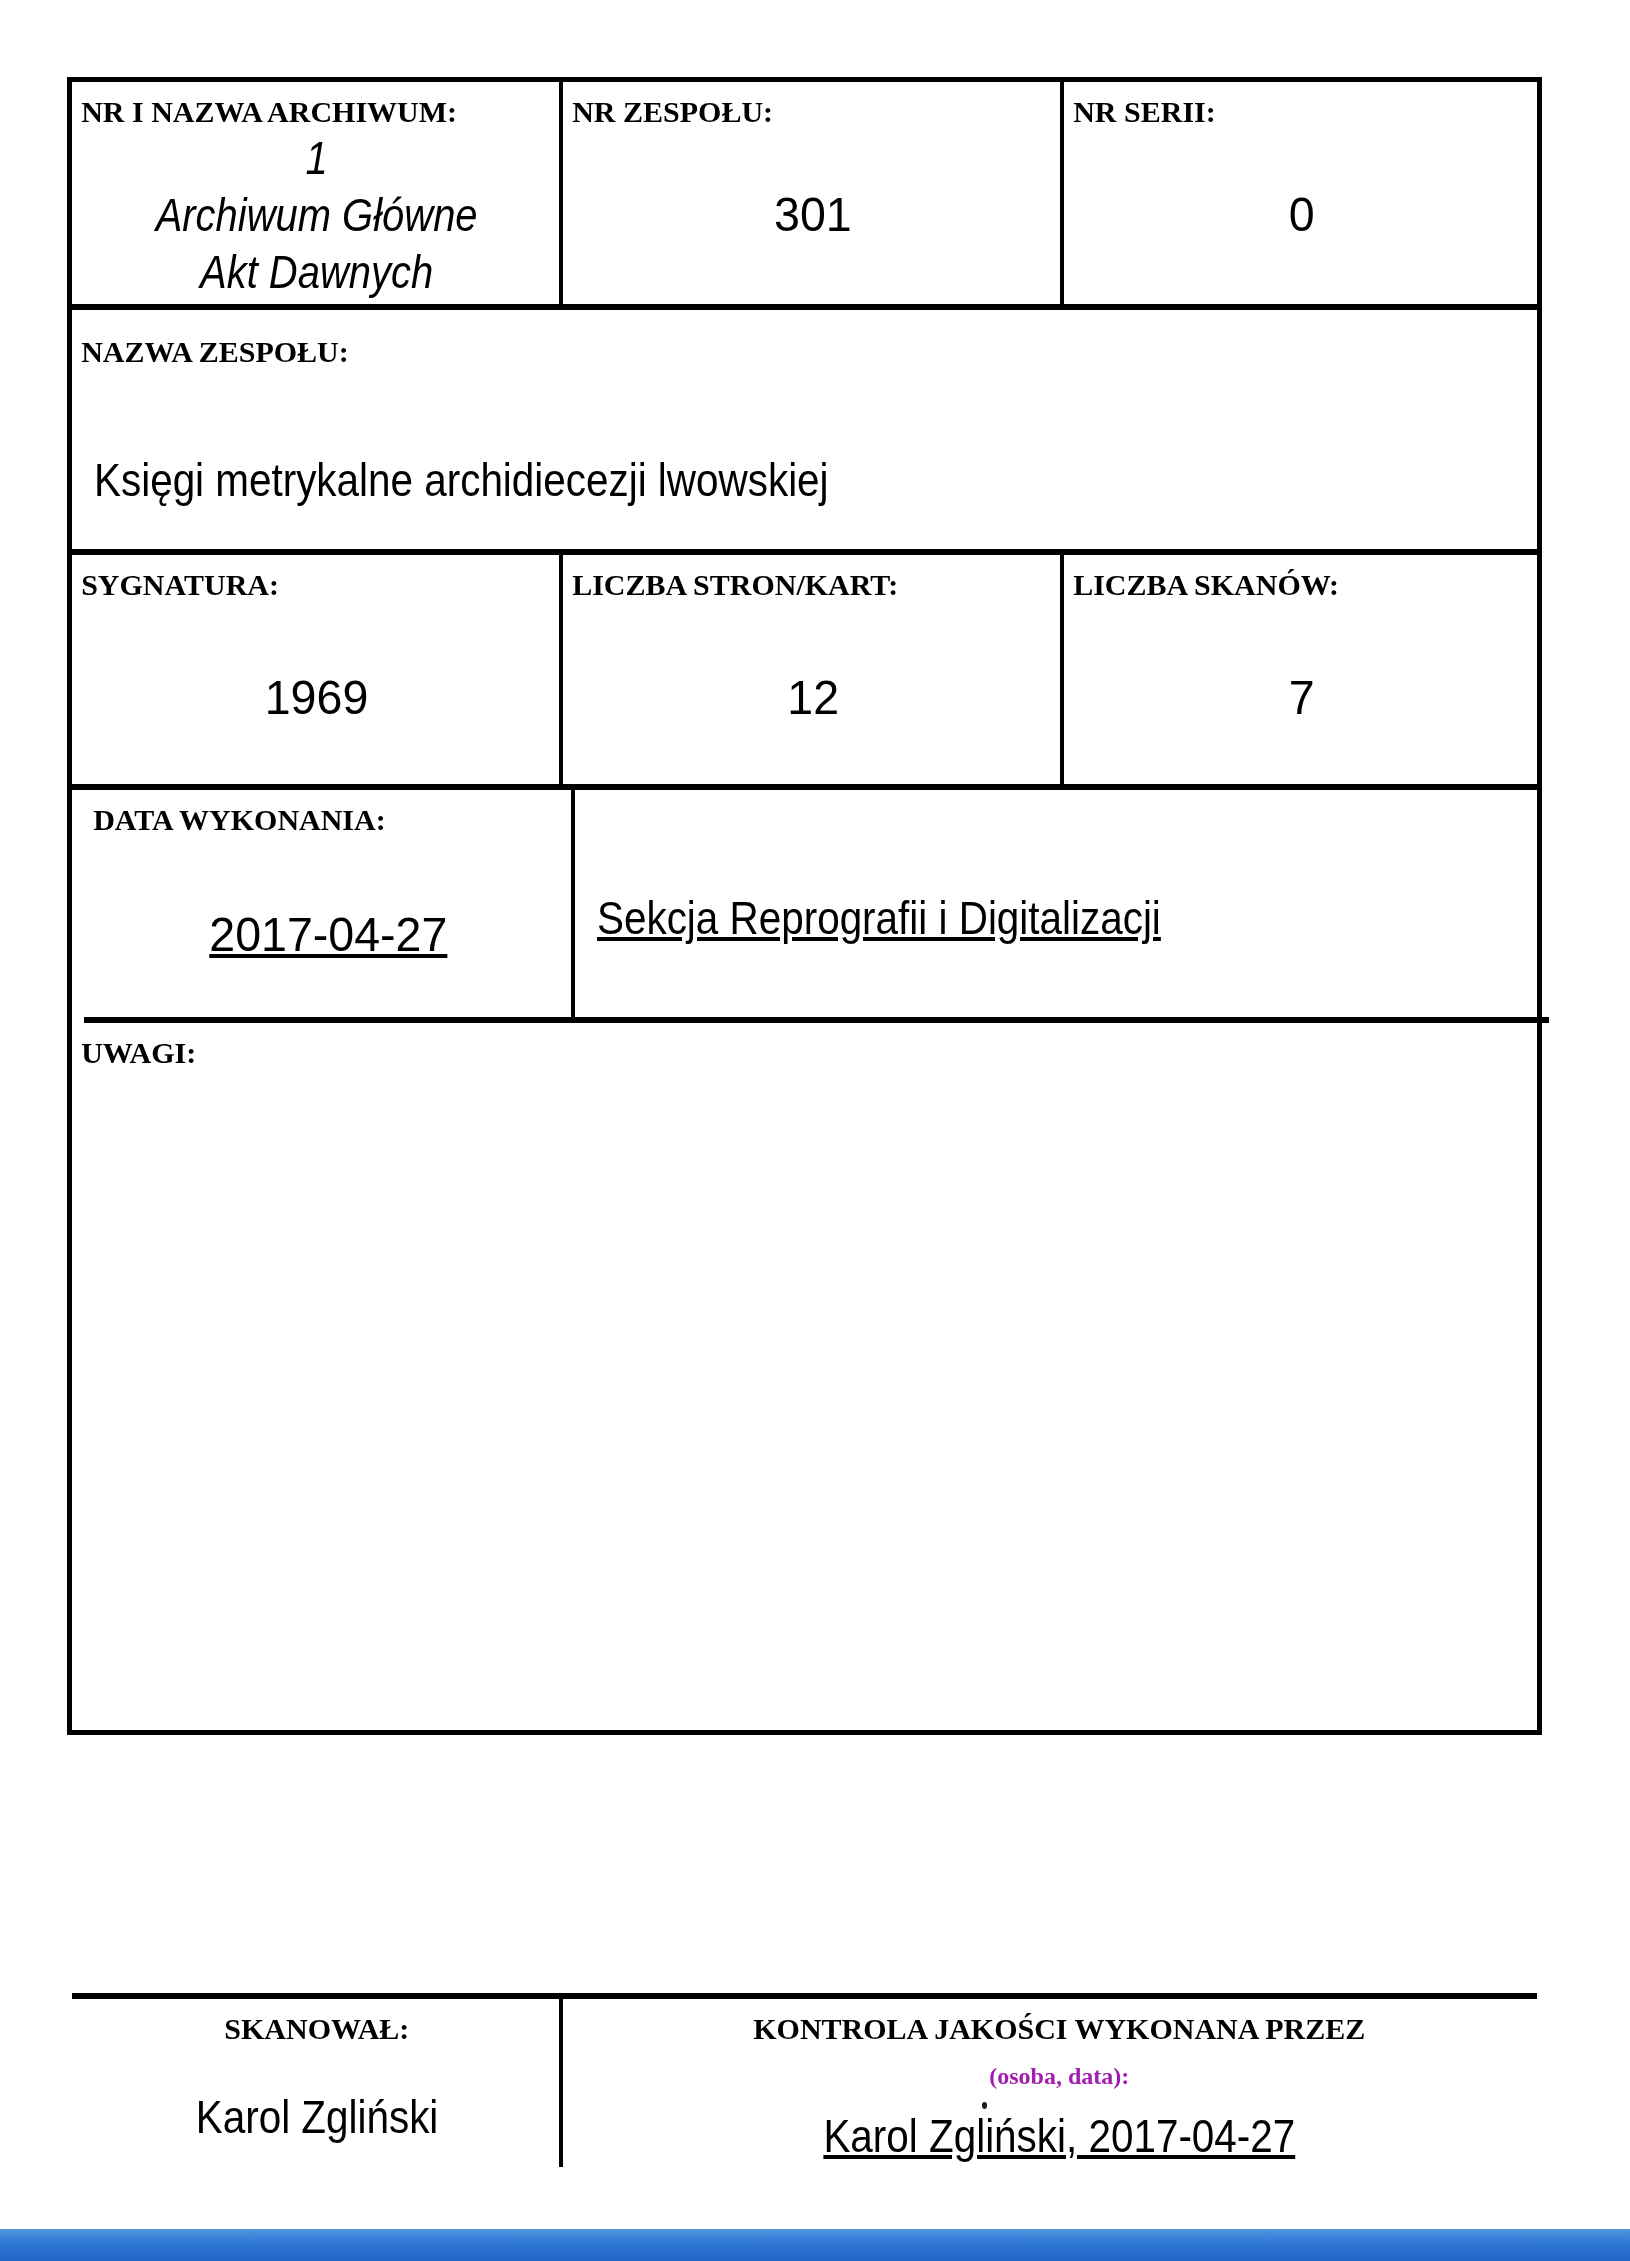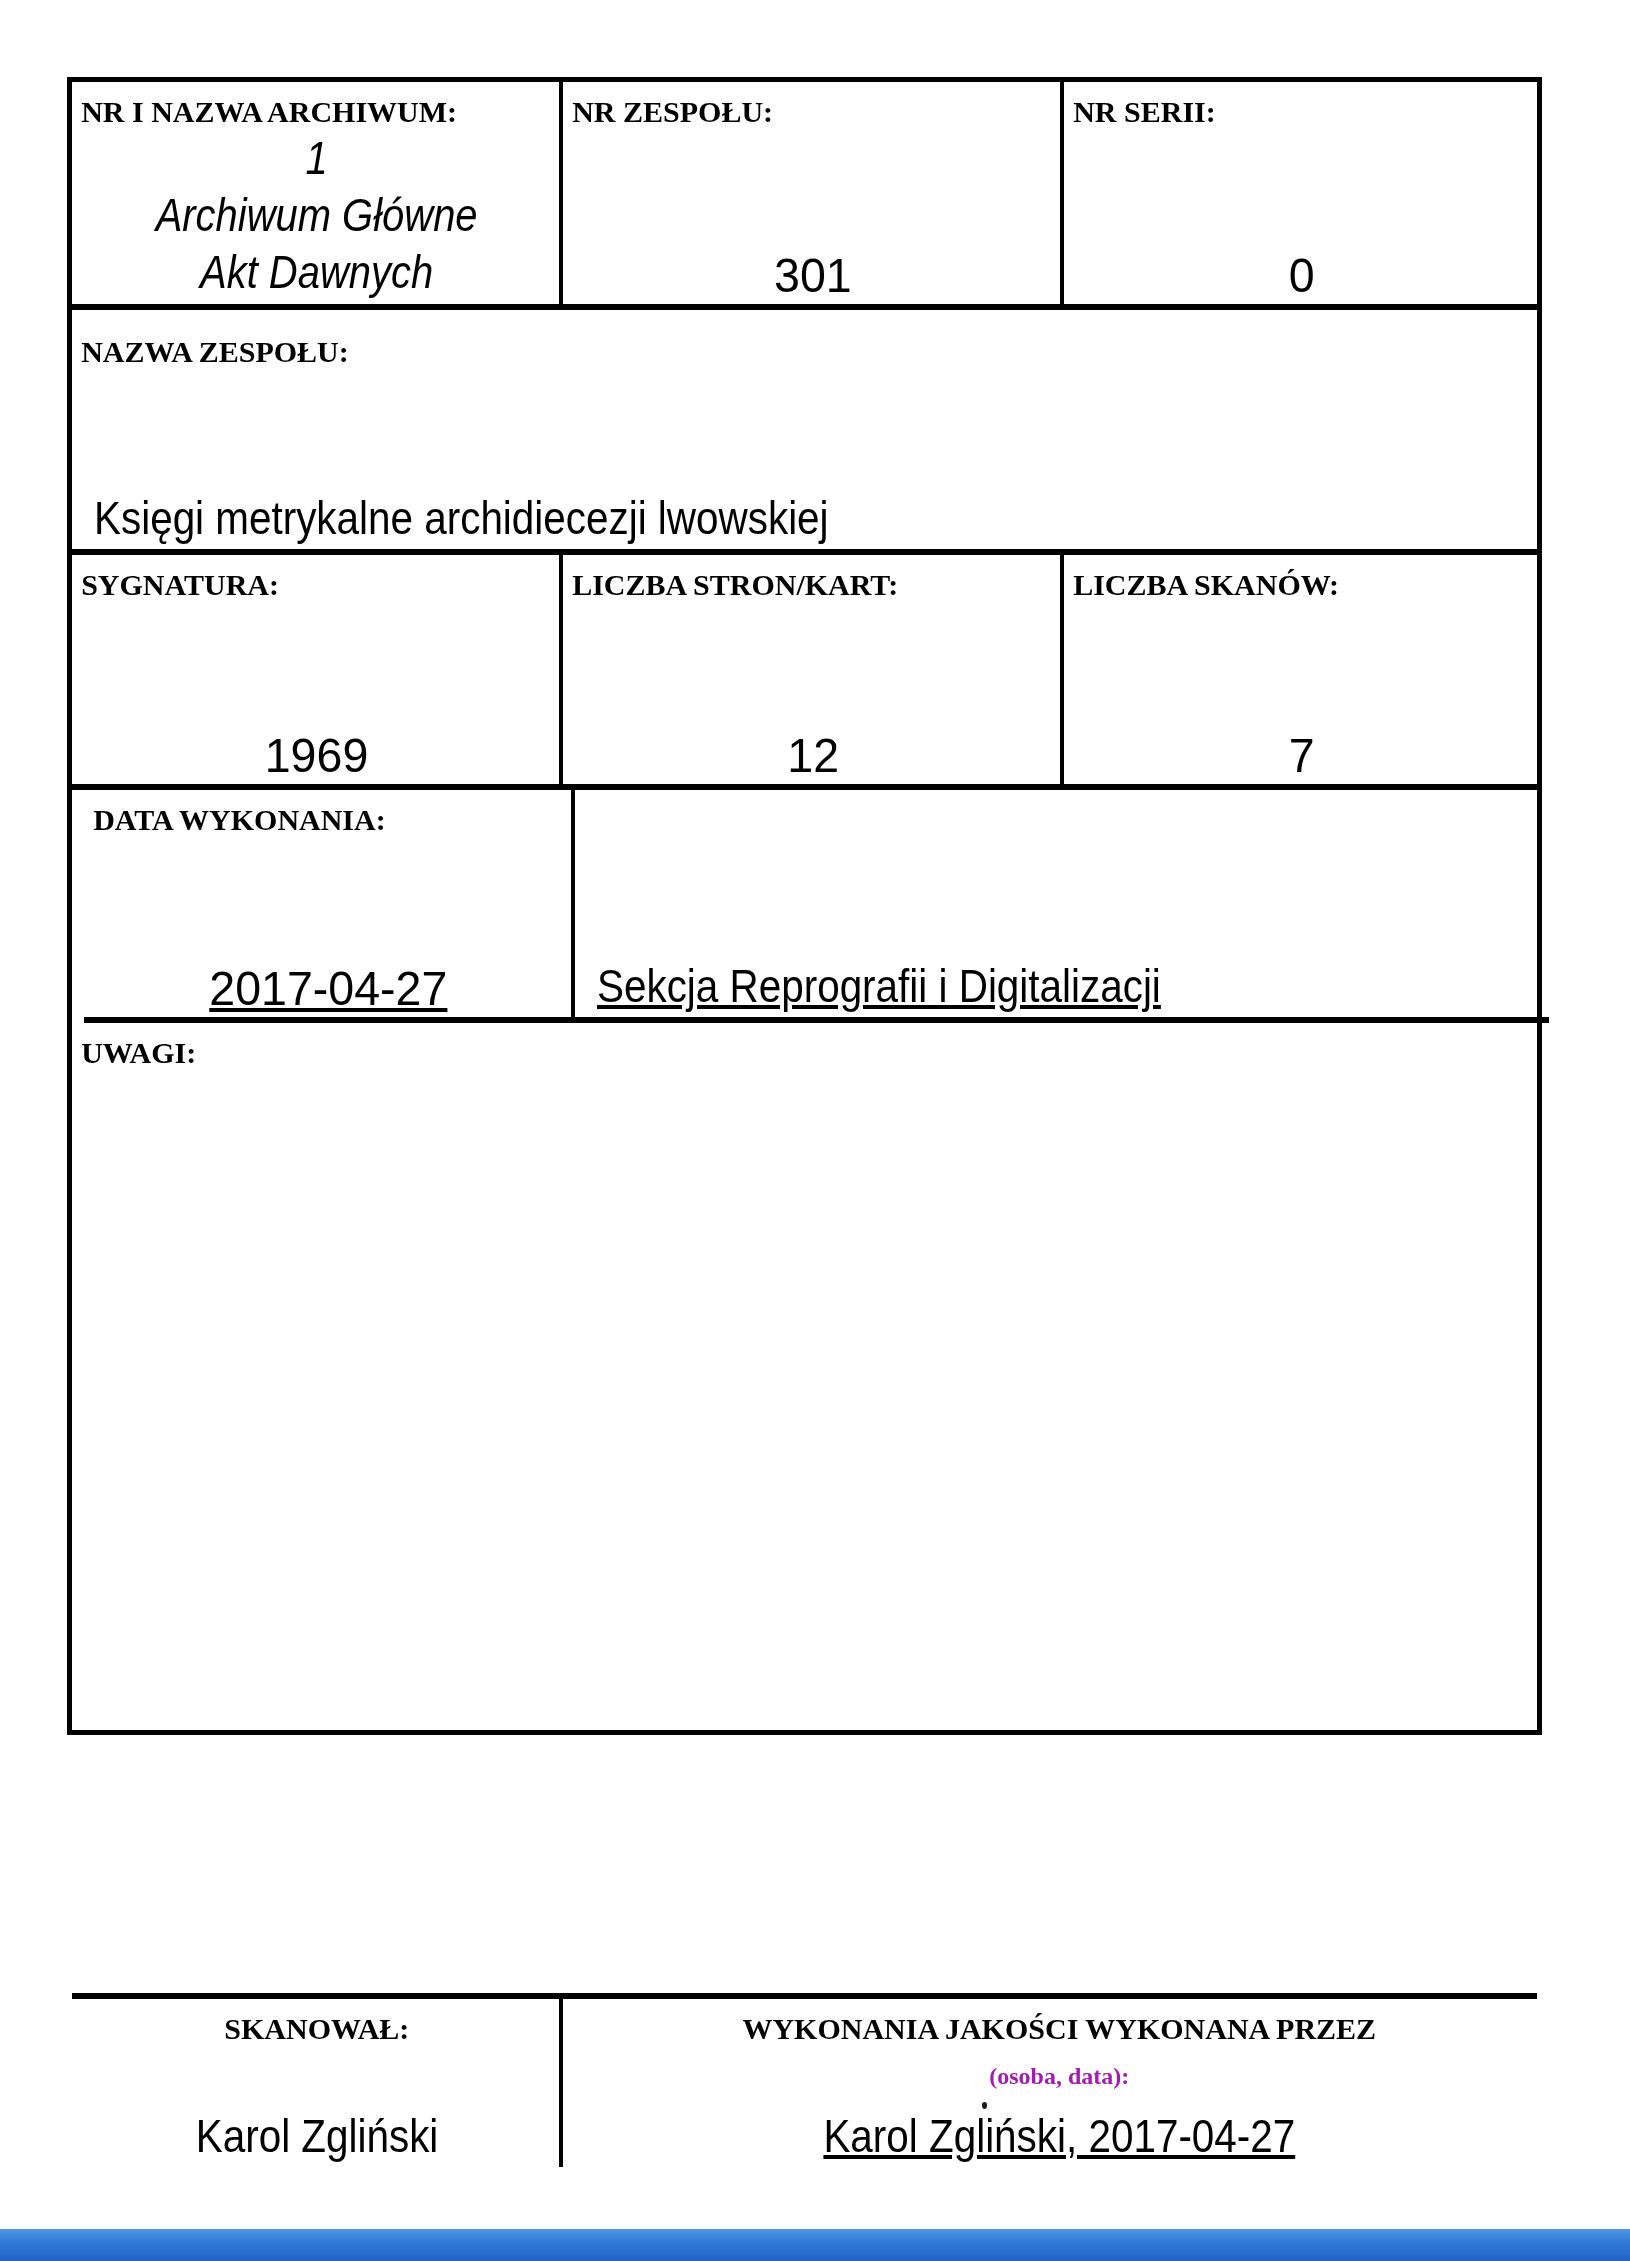--- a/index.html
+++ b/index.html
@@ -72,21 +72,21 @@
     line-height: 1.1;
     color: #a21caf;
     text-align: center;
     margin-top: 17px;
     flex: 0 0 auto;
   }
   .value-area {
     flex: 1 1 auto;
     display: flex;
     flex-direction: column;
-    justify-content: flex-end;
+    justify-content: center;
     align-items: center;
   }
   .value-area.left-aligned { align-items: flex-start; }
   .value {
     color: #000000;
     font-family: "Liberation Sans", sans-serif;
     font-weight: 400;
   }
   .value.num {
     font-size: 49px;
@@ -225,21 +225,21 @@
     </div>
 
     <div class="row row-6">
       <div class="cell c1 bordered">
         <div class="label centered">SKANOWAŁ:</div>
         <div class="value-area pad-top-40">
           <div class="value txt">Karol Zgliński</div>
         </div>
       </div>
       <div class="cell wide">
-        <div class="label centered">WYKONANIA JAKOŚCI WYKONANA PRZEZ</div>
+        <div class="label centered">KONTROLA JAKOŚCI WYKONANA PRZEZ</div>
         <div class="sublabel">(osoba, data):</div>
         <div class="value-area pad-top-30">
           <div class="value txt">Karol Zgliński, 2017-04-27</div>
         </div>
       </div>
     </div>
 
   </div>
 
   <div class="artifact-dot"></div>

